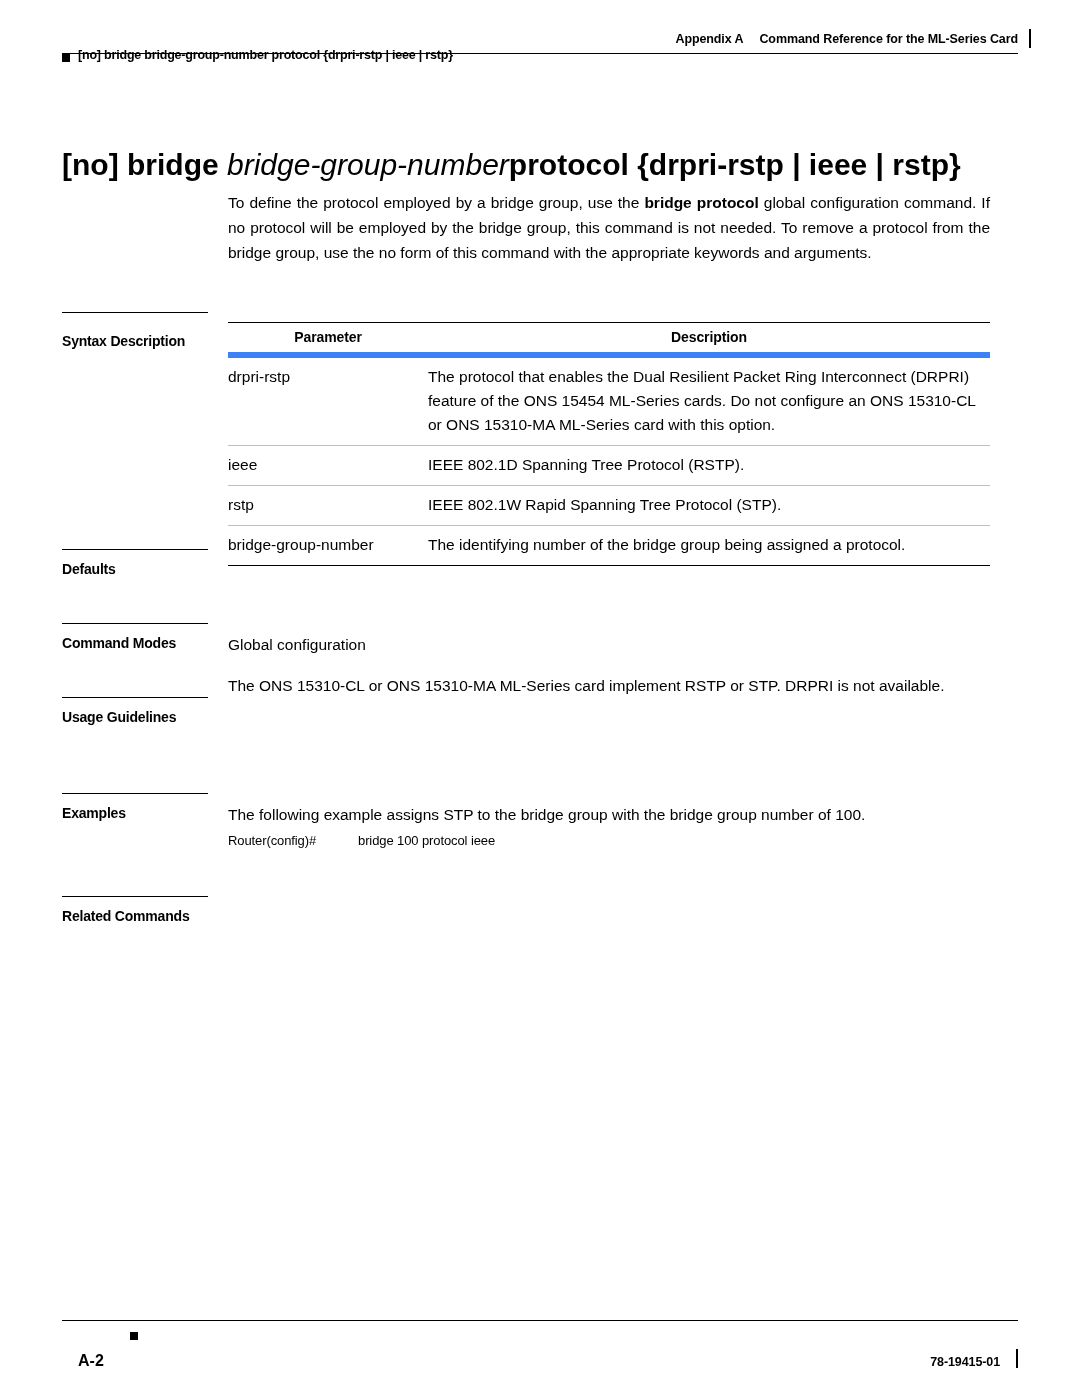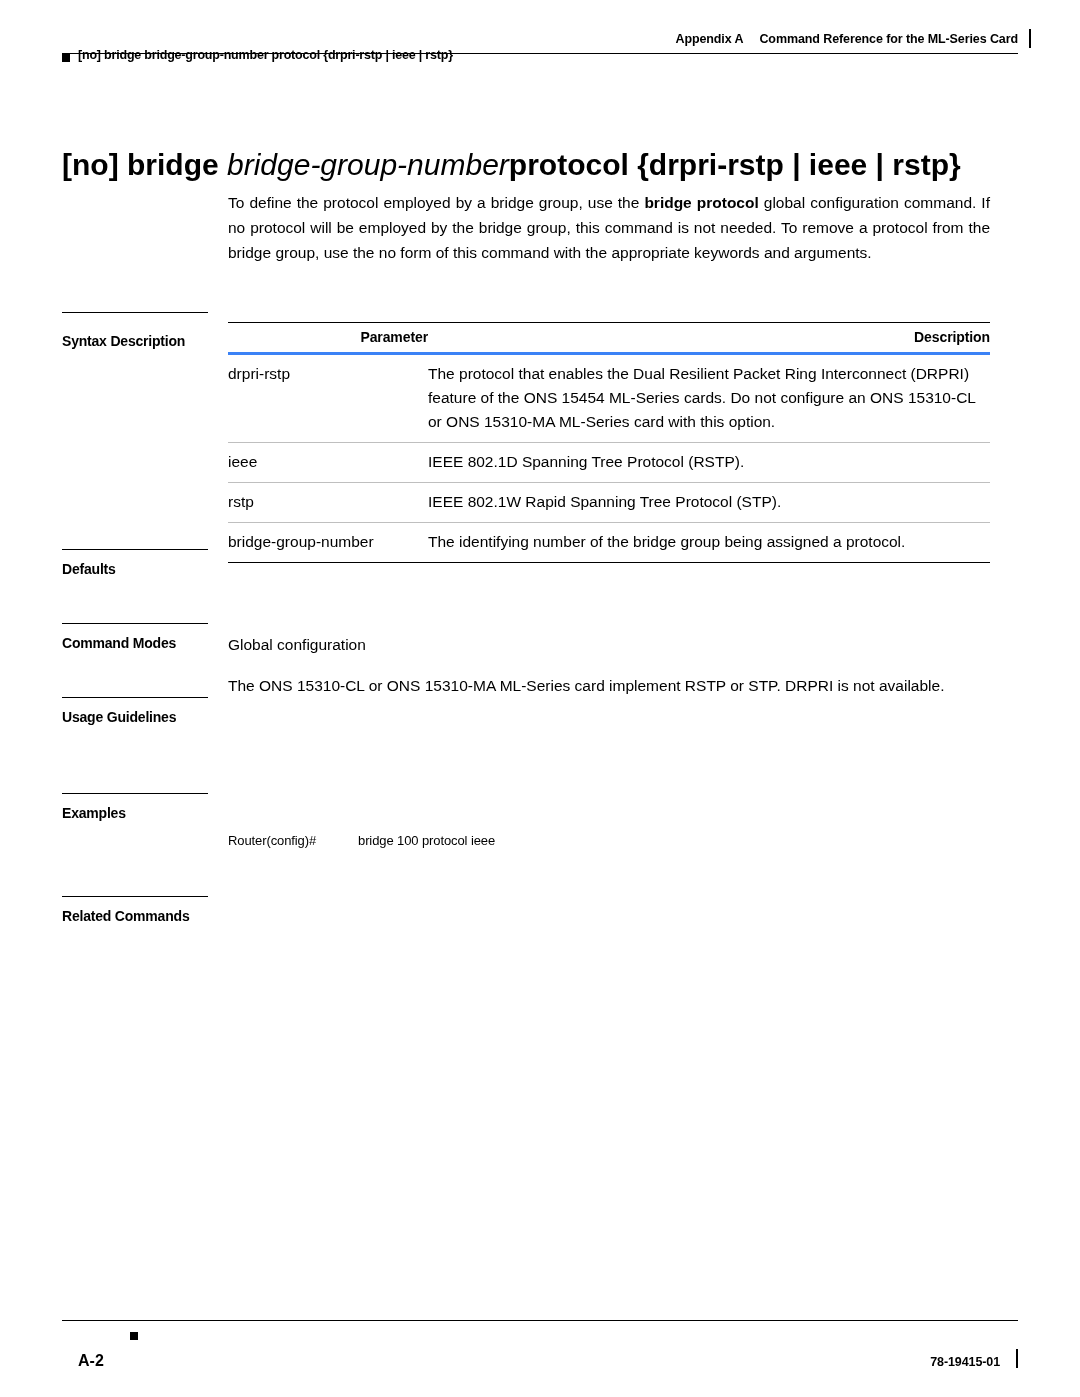--- a/index.html
+++ b/index.html
@@ -123,26 +123,26 @@
   
   .syntax-table {
     position: absolute;
     left: 228px;
     top: 322px;
     width: 762px;
     border-collapse: collapse;
     font-size: 15.5px;
   }
   .syntax-table th {
-    text-align: right;
+    text-align: center;
     font-size: 14px;
     font-weight: bold;
     padding: 6px 0 7px 0;
     border-top: 1px solid #000;
-    border-bottom: 3px solid #3b82f6;
+    border-bottom: 6px solid #3b82f6;
     letter-spacing: -0.1px;
   }
   .syntax-table td {
     vertical-align: top;
     padding: 7px 0 8px 0;
     border-bottom: 1px solid #bfbfbf;
     line-height: 24px;
   }
   .syntax-table tr:last-child td { border-bottom: 1px solid #000; }
   .col-param { width: 200px; padding-right: 10px; }
@@ -267,20 +267,21 @@
   <div class="label-rule" style="top:623px;"></div>
   <div class="section-label" style="top:635px;">Command Modes</div>
   <div class="section-body" style="top:632px;">Global configuration</div>
 
   <div class="label-rule" style="top:697px;"></div>
   <div class="section-label" style="top:709px;">Usage Guidelines</div>
   <div class="section-body" style="top:673px;">The ONS 15310-CL or ONS 15310-MA ML-Series card implement RSTP or STP. DRPRI is not available.</div>
 
   <div class="label-rule" style="top:793px;"></div>
   <div class="section-label" style="top:805px;">Examples</div>
+  <div class="section-body" style="top:802px;">The following example assigns STP to the bridge group with the bridge group number of 100.</div>
 
   <div class="cli">
     <span class="prompt">Router(config)#</span><span>bridge 100 protocol ieee</span>
   </div>
 
   <div class="label-rule" style="top:896px;"></div>
   <div class="section-label" style="top:908px;">Related Commands</div>
 
   <div class="footer-rule"></div>
   <div class="footer-square"></div>

